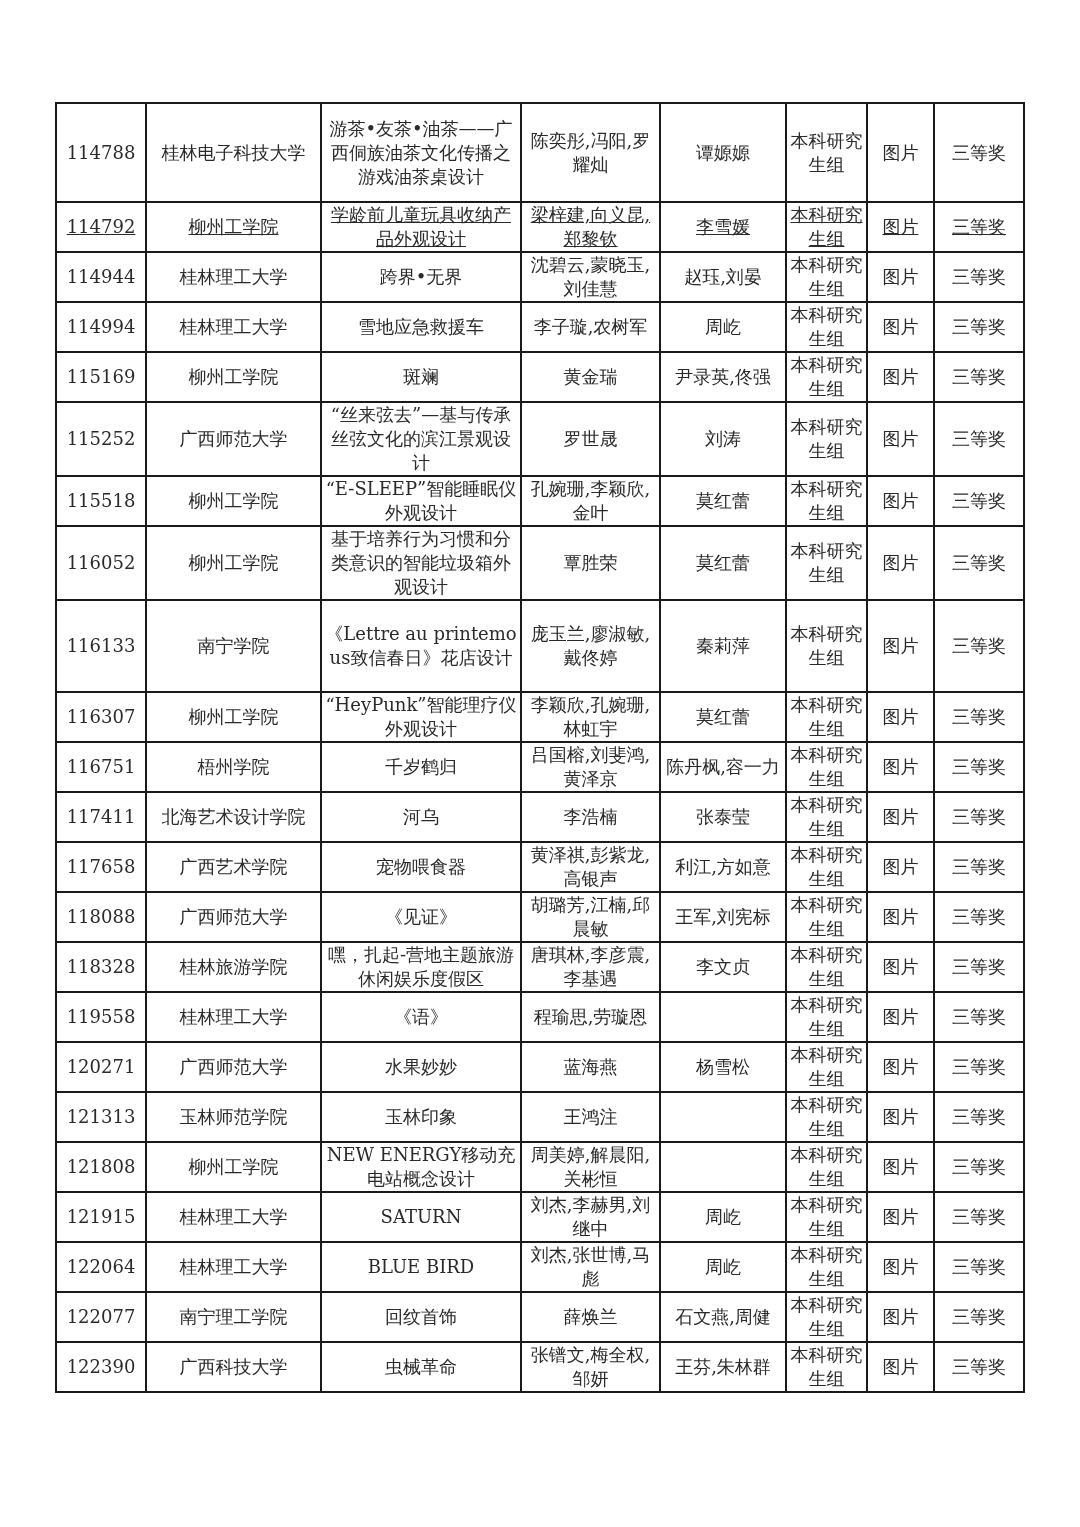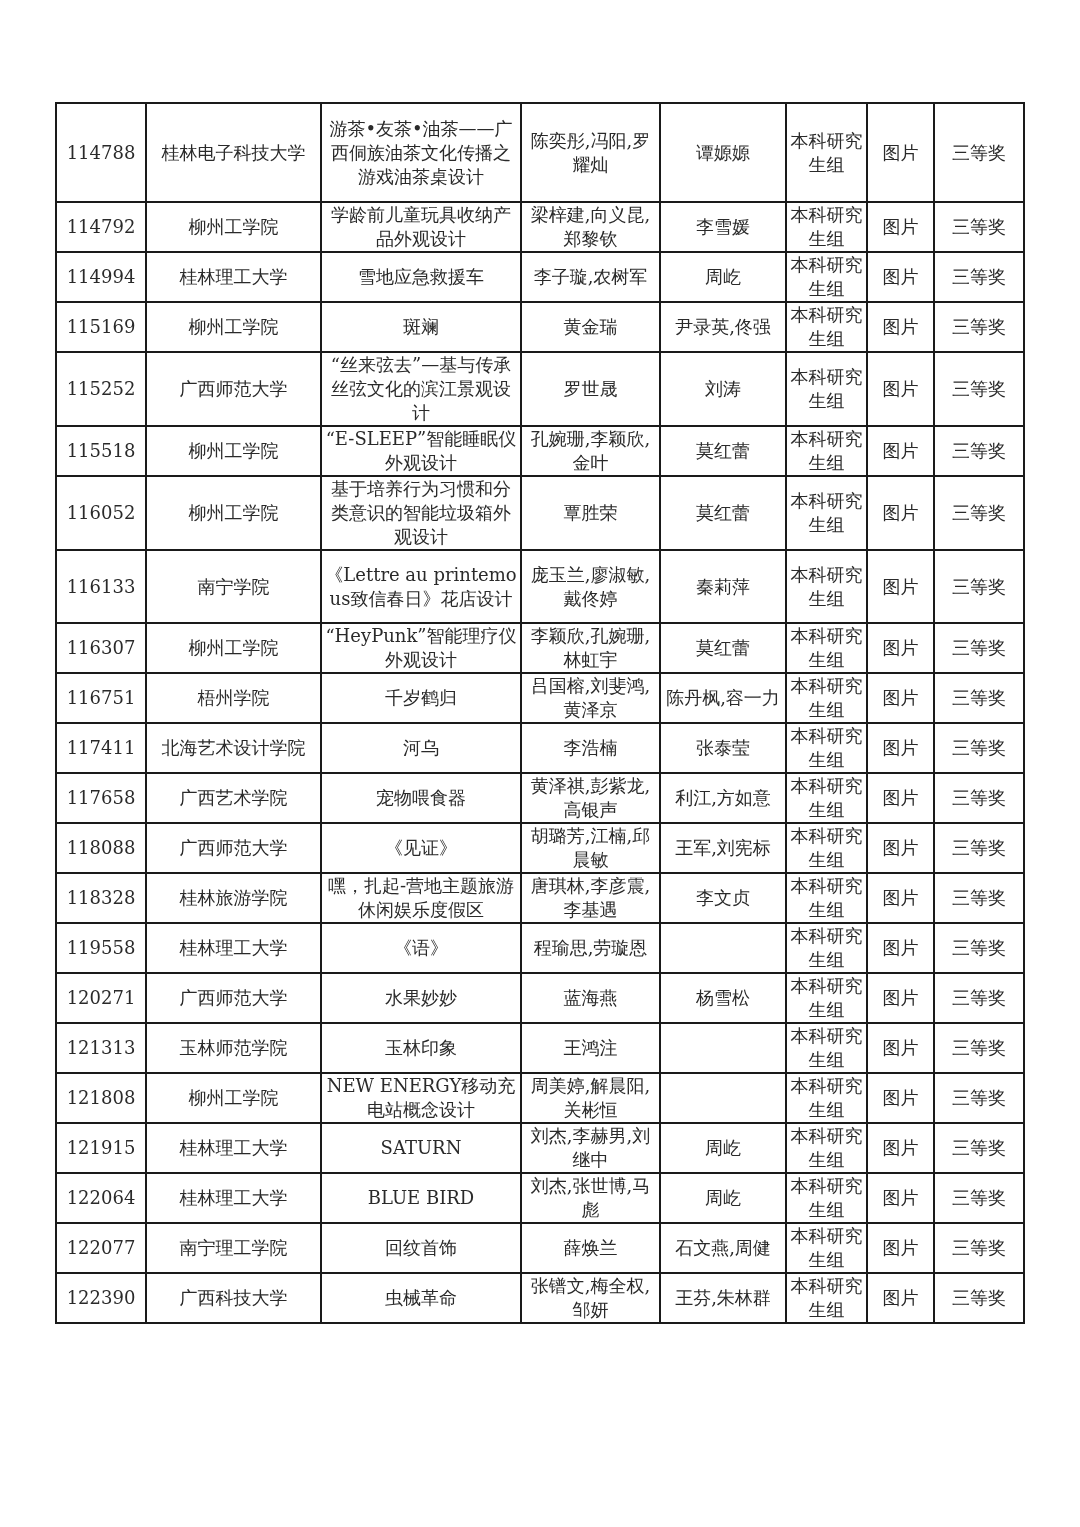--- a/index.html
+++ b/index.html
@@ -46,26 +46,36 @@
         <tr style="height: 99px;">
           <td class="c-id">114788</td>
           <td class="c-school">桂林电子科技大学</td>
           <td class="c-title">游茶•友茶•油茶——广西侗族油茶文化传播之游戏油茶桌设计</td>
           <td class="c-authors">陈奕彤,冯阳,罗耀灿</td>
           <td class="c-advisor">谭嫄嫄</td>
           <td class="c-group">本科研究生组</td>
           <td class="c-type">图片</td>
           <td class="c-award">三等奖</td>
         </tr>
-        <tr style="height: 49px;">
+        <tr style="height: 49px; text-decoration: underline;">
           <td class="c-id">114792</td>
           <td class="c-school">柳州工学院</td>
           <td class="c-title">学龄前儿童玩具收纳产品外观设计</td>
           <td class="c-authors">梁梓建,向义昆,郑黎钦</td>
           <td class="c-advisor">李雪媛</td>
+          <td class="c-group">本科研究生组</td>
+          <td class="c-type">图片</td>
+          <td class="c-award">三等奖</td>
+        </tr>
+        <tr style="height: 50px;">
+          <td class="c-id">114944</td>
+          <td class="c-school">桂林理工大学</td>
+          <td class="c-title">跨界•无界</td>
+          <td class="c-authors">沈碧云,蒙晓玉,刘佳慧</td>
+          <td class="c-advisor">赵珏,刘晏</td>
           <td class="c-group">本科研究生组</td>
           <td class="c-type">图片</td>
           <td class="c-award">三等奖</td>
         </tr>
         <tr style="height: 49px;">
           <td class="c-id">114994</td>
           <td class="c-school">桂林理工大学</td>
           <td class="c-title">雪地应急救援车</td>
           <td class="c-authors">李子璇,农树军</td>
           <td class="c-advisor">周屹</td>
@@ -106,21 +116,21 @@
         <tr style="height: 74px;">
           <td class="c-id">116052</td>
           <td class="c-school">柳州工学院</td>
           <td class="c-title">基于培养行为习惯和分类意识的智能垃圾箱外观设计</td>
           <td class="c-authors">覃胜荣</td>
           <td class="c-advisor">莫红蕾</td>
           <td class="c-group">本科研究生组</td>
           <td class="c-type">图片</td>
           <td class="c-award">三等奖</td>
         </tr>
-        <tr style="height: 73px;">
+        <tr style="height: 92px;">
           <td class="c-id">116133</td>
           <td class="c-school">南宁学院</td>
           <td class="c-title">《Lettre au printemous致信春日》花店设计</td>
           <td class="c-authors">庞玉兰,廖淑敏,戴佟婷</td>
           <td class="c-advisor">秦莉萍</td>
           <td class="c-group">本科研究生组</td>
           <td class="c-type">图片</td>
           <td class="c-award">三等奖</td>
         </tr>
         <tr style="height: 49px; padding-left: 23px;">

